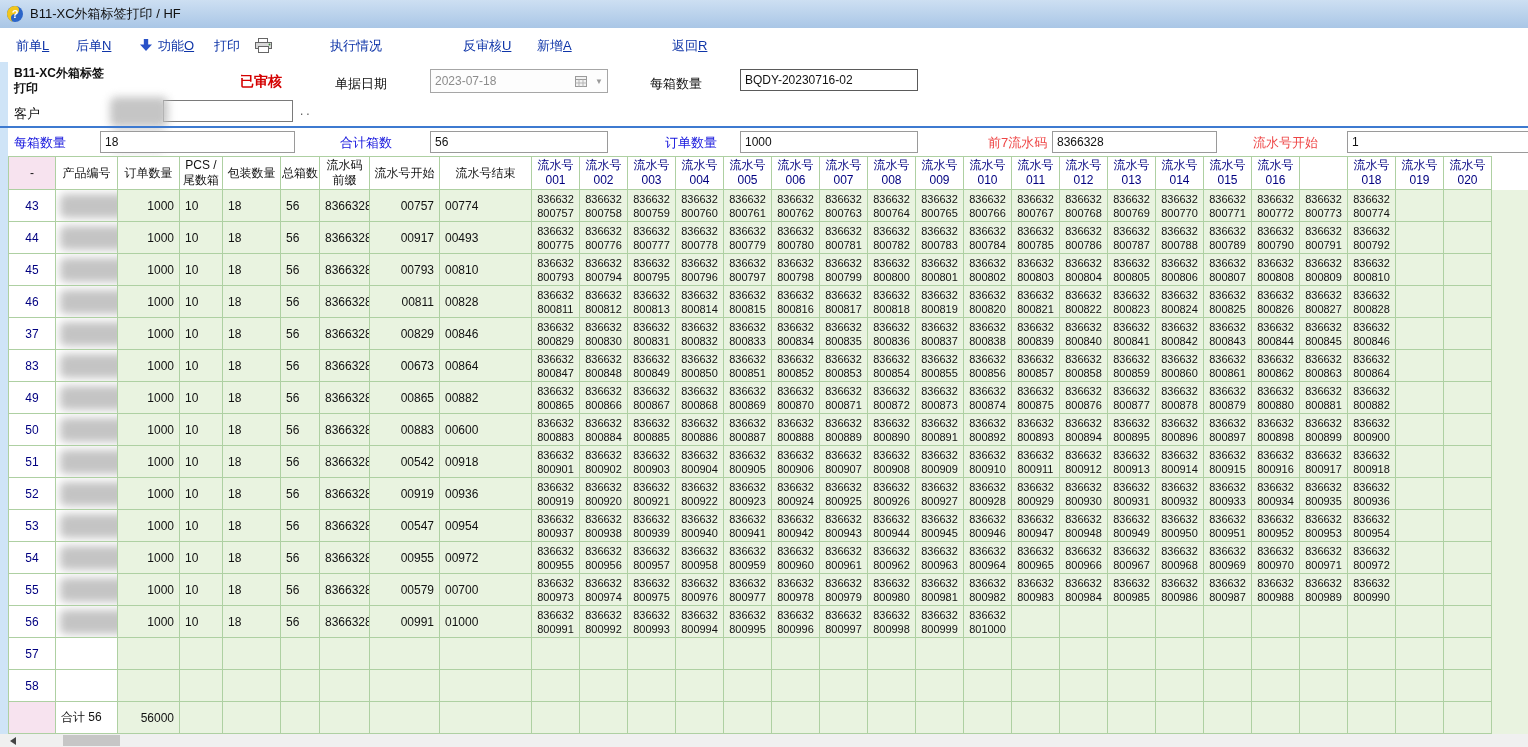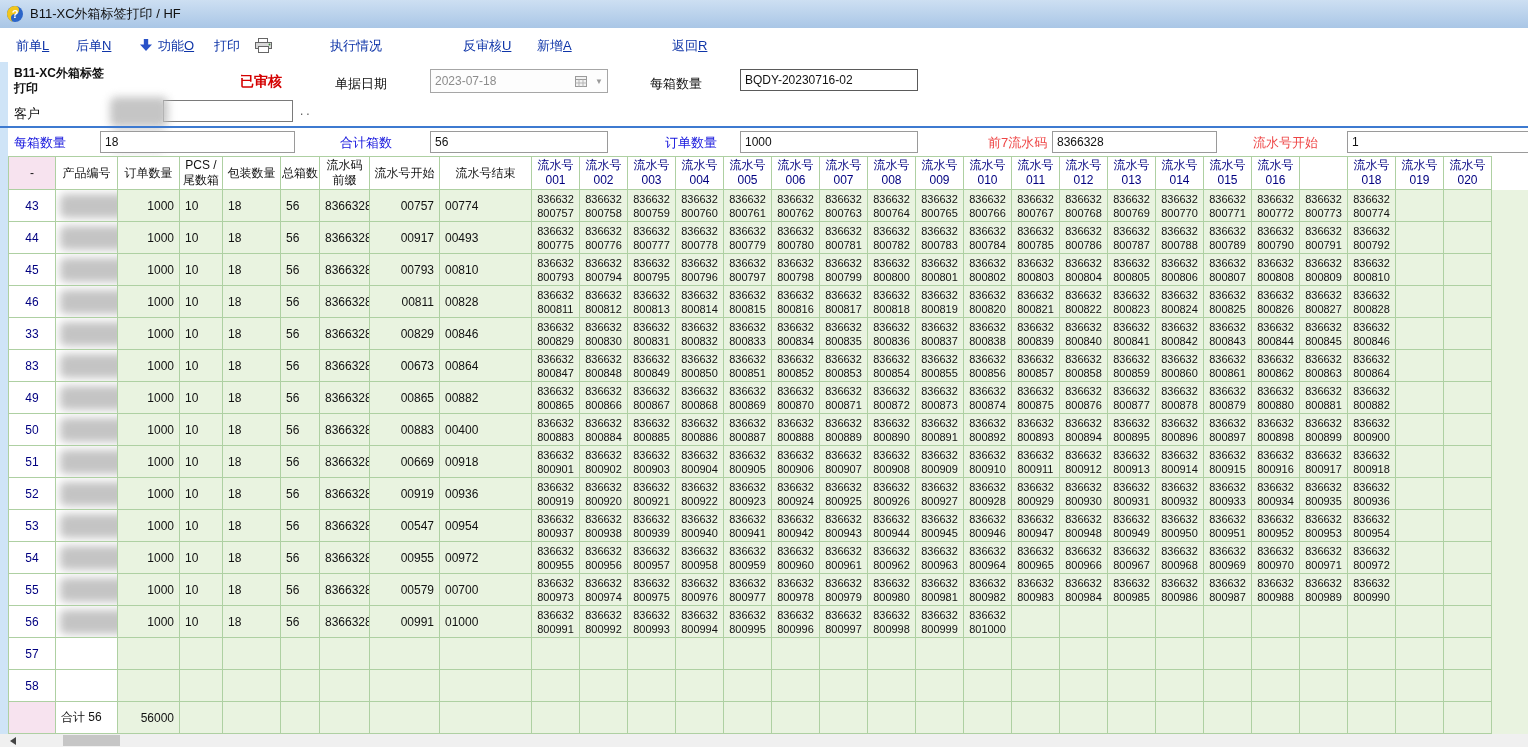--- a/index.html
+++ b/index.html
@@ -392,21 +392,21 @@
       <div class="cell c sn" style="width: 48px; height: 32px;">836632
 800826</div>
       <div class="cell c sn" style="width: 48px; height: 32px;">836632
 800827</div>
       <div class="cell c sn" style="width: 48px; height: 32px;">836632
 800828</div>
       <div class="cell c sn" style="width: 48px; height: 32px;"></div>
       <div class="cell c sn" style="width: 48px; height: 32px;"></div>
     </div>
     <div class="grow">
-      <div class="cell c rn" style="width: 48px; height: 32px;">33</div>
+      <div class="cell c rn" style="width: 48px; height: 32px;">37</div>
       <div class="cell c prod" style="width: 62px; height: 32px;">
         <div class="cellblob"></div>
       </div>
       <div class="cell c num" style="width: 62px; height: 32px;">1000</div>
       <div class="cell c txt" style="width: 43px; height: 32px;">10</div>
       <div class="cell c txt" style="width: 58px; height: 32px;">18</div>
       <div class="cell c txt" style="width: 39px; height: 32px;">56</div>
       <div class="cell c txt" style="width: 50px; height: 32px;">8366328</div>
       <div class="cell c num" style="width: 70px; height: 32px;">00829</div>
       <div class="cell c txt" style="width: 92px; height: 32px;">00846</div>
@@ -555,21 +555,21 @@
       <div class="cell c rn" style="width: 48px; height: 32px;">50</div>
       <div class="cell c prod" style="width: 62px; height: 32px;">
         <div class="cellblob"></div>
       </div>
       <div class="cell c num" style="width: 62px; height: 32px;">1000</div>
       <div class="cell c txt" style="width: 43px; height: 32px;">10</div>
       <div class="cell c txt" style="width: 58px; height: 32px;">18</div>
       <div class="cell c txt" style="width: 39px; height: 32px;">56</div>
       <div class="cell c txt" style="width: 50px; height: 32px;">8366328</div>
       <div class="cell c num" style="width: 70px; height: 32px;">00883</div>
-      <div class="cell c txt" style="width: 92px; height: 32px;">00400</div>
+      <div class="cell c txt" style="width: 92px; height: 32px;">00600</div>
       <div class="cell c sn" style="width: 48px; height: 32px;">836632
 800883</div>
       <div class="cell c sn" style="width: 48px; height: 32px;">836632
 800884</div>
       <div class="cell c sn" style="width: 48px; height: 32px;">836632
 800885</div>
       <div class="cell c sn" style="width: 48px; height: 32px;">836632
 800886</div>
       <div class="cell c sn" style="width: 48px; height: 32px;">836632
 800887</div>
@@ -605,21 +605,21 @@
     <div class="grow">
       <div class="cell c rn" style="width: 48px; height: 32px;">51</div>
       <div class="cell c prod" style="width: 62px; height: 32px;">
         <div class="cellblob"></div>
       </div>
       <div class="cell c num" style="width: 62px; height: 32px;">1000</div>
       <div class="cell c txt" style="width: 43px; height: 32px;">10</div>
       <div class="cell c txt" style="width: 58px; height: 32px;">18</div>
       <div class="cell c txt" style="width: 39px; height: 32px;">56</div>
       <div class="cell c txt" style="width: 50px; height: 32px;">8366328</div>
-      <div class="cell c num" style="width: 70px; height: 32px;">00669</div>
+      <div class="cell c num" style="width: 70px; height: 32px;">00542</div>
       <div class="cell c txt" style="width: 92px; height: 32px;">00918</div>
       <div class="cell c sn" style="width: 48px; height: 32px;">836632
 800901</div>
       <div class="cell c sn" style="width: 48px; height: 32px;">836632
 800902</div>
       <div class="cell c sn" style="width: 48px; height: 32px;">836632
 800903</div>
       <div class="cell c sn" style="width: 48px; height: 32px;">836632
 800904</div>
       <div class="cell c sn" style="width: 48px; height: 32px;">836632

